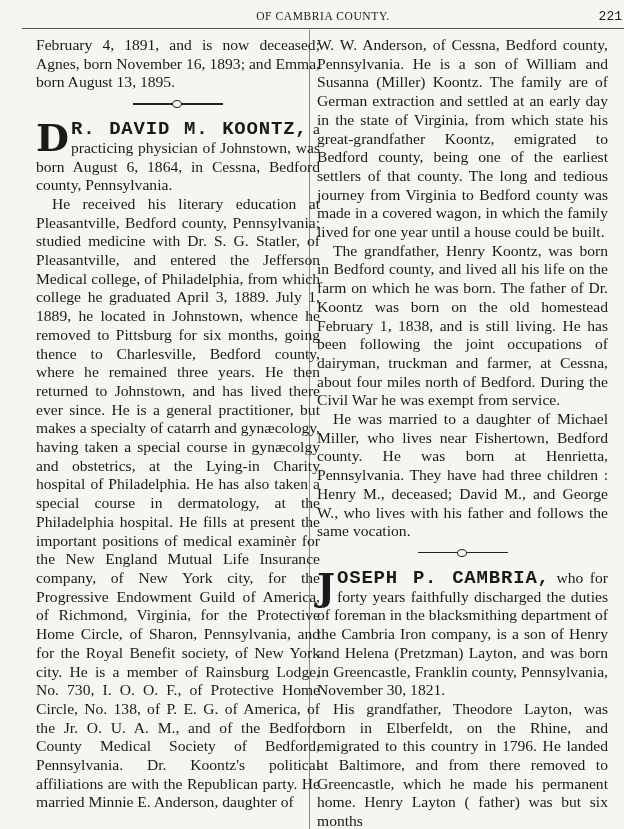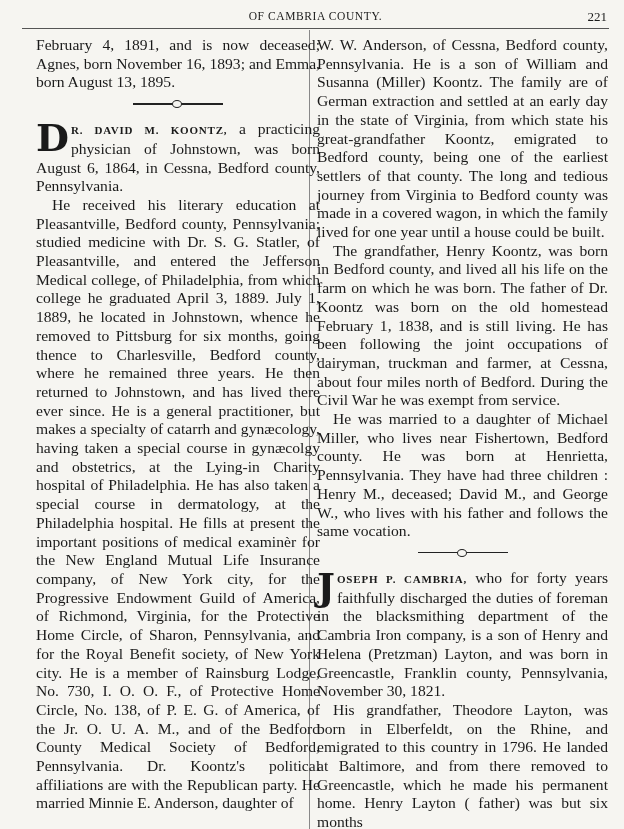--- a/index.html
+++ b/index.html
@@ -4,30 +4,30 @@
 <style>
   html, body { margin:0; padding:0; }
   body {
     width:624px; height:829px; overflow:hidden;
     background:#f6f5f1;
     font-family:"DejaVu Serif","Liberation Serif",serif;
     color:#1a1a1a;
     position:relative;
   }
   .header {
-    position:absolute; left:22px; right:15px; top:6px; height:22px;
+    position:absolute; left:22px; right:0; top:6px; height:22px;
     border-bottom:1px solid #555;
   }
   .header-title {
     position:absolute; left:0; right:0; top:4px; text-align:center;
     font-family:"Liberation Serif",serif; font-size:11.5px; letter-spacing:0.6px;
   }
   .page-num {
     position:absolute; right:2px; top:3px;
-    font-family:Liberation Serif, serif; font-size:13px;margin-left:36px;
+    font-family:Liberation Mono, monospace; font-size:13px;margin-left:36px;
   }
   .col {
     position:absolute; top:36px;
     font-family:"Liberation Serif",serif;
     font-size:15.6px; line-height:18.7px;
     text-align:justify;
   }
   .col-left { left:36px; width:284px; }
   .col-right { left:317px; width:291px; }
   .divider {
@@ -44,21 +44,21 @@
   }
   .ornament::after {
     content:""; position:absolute; left:39px; top:0; width:8px; height:6px;
     border:1.3px solid #222; border-radius:50%; background:#f6f5f1;
   }
   .entry { position:relative; }
   .dropcap {
     float:left; font-family:"DejaVu Serif",serif; font-weight:bold;
     font-size:38px; line-height:34px; margin:0 2px 0 0; padding-top:1px;
   }
-  .name { font-weight:bold; letter-spacing:0.8px; font-size:11px; font-family:Liberation Serif, serif; }
+  .name { font-weight:bold; letter-spacing:0.8px; font-size:19px; font-family:Liberation Mono, monospace; }
 </style>
 </head>
 <body>
 
 <div class="header">
   <div class="header-title">OF CAMBRIA COUNTY.</div>
   <div class="page-num">221</div>
 </div>
 
 <div class="divider"></div>

